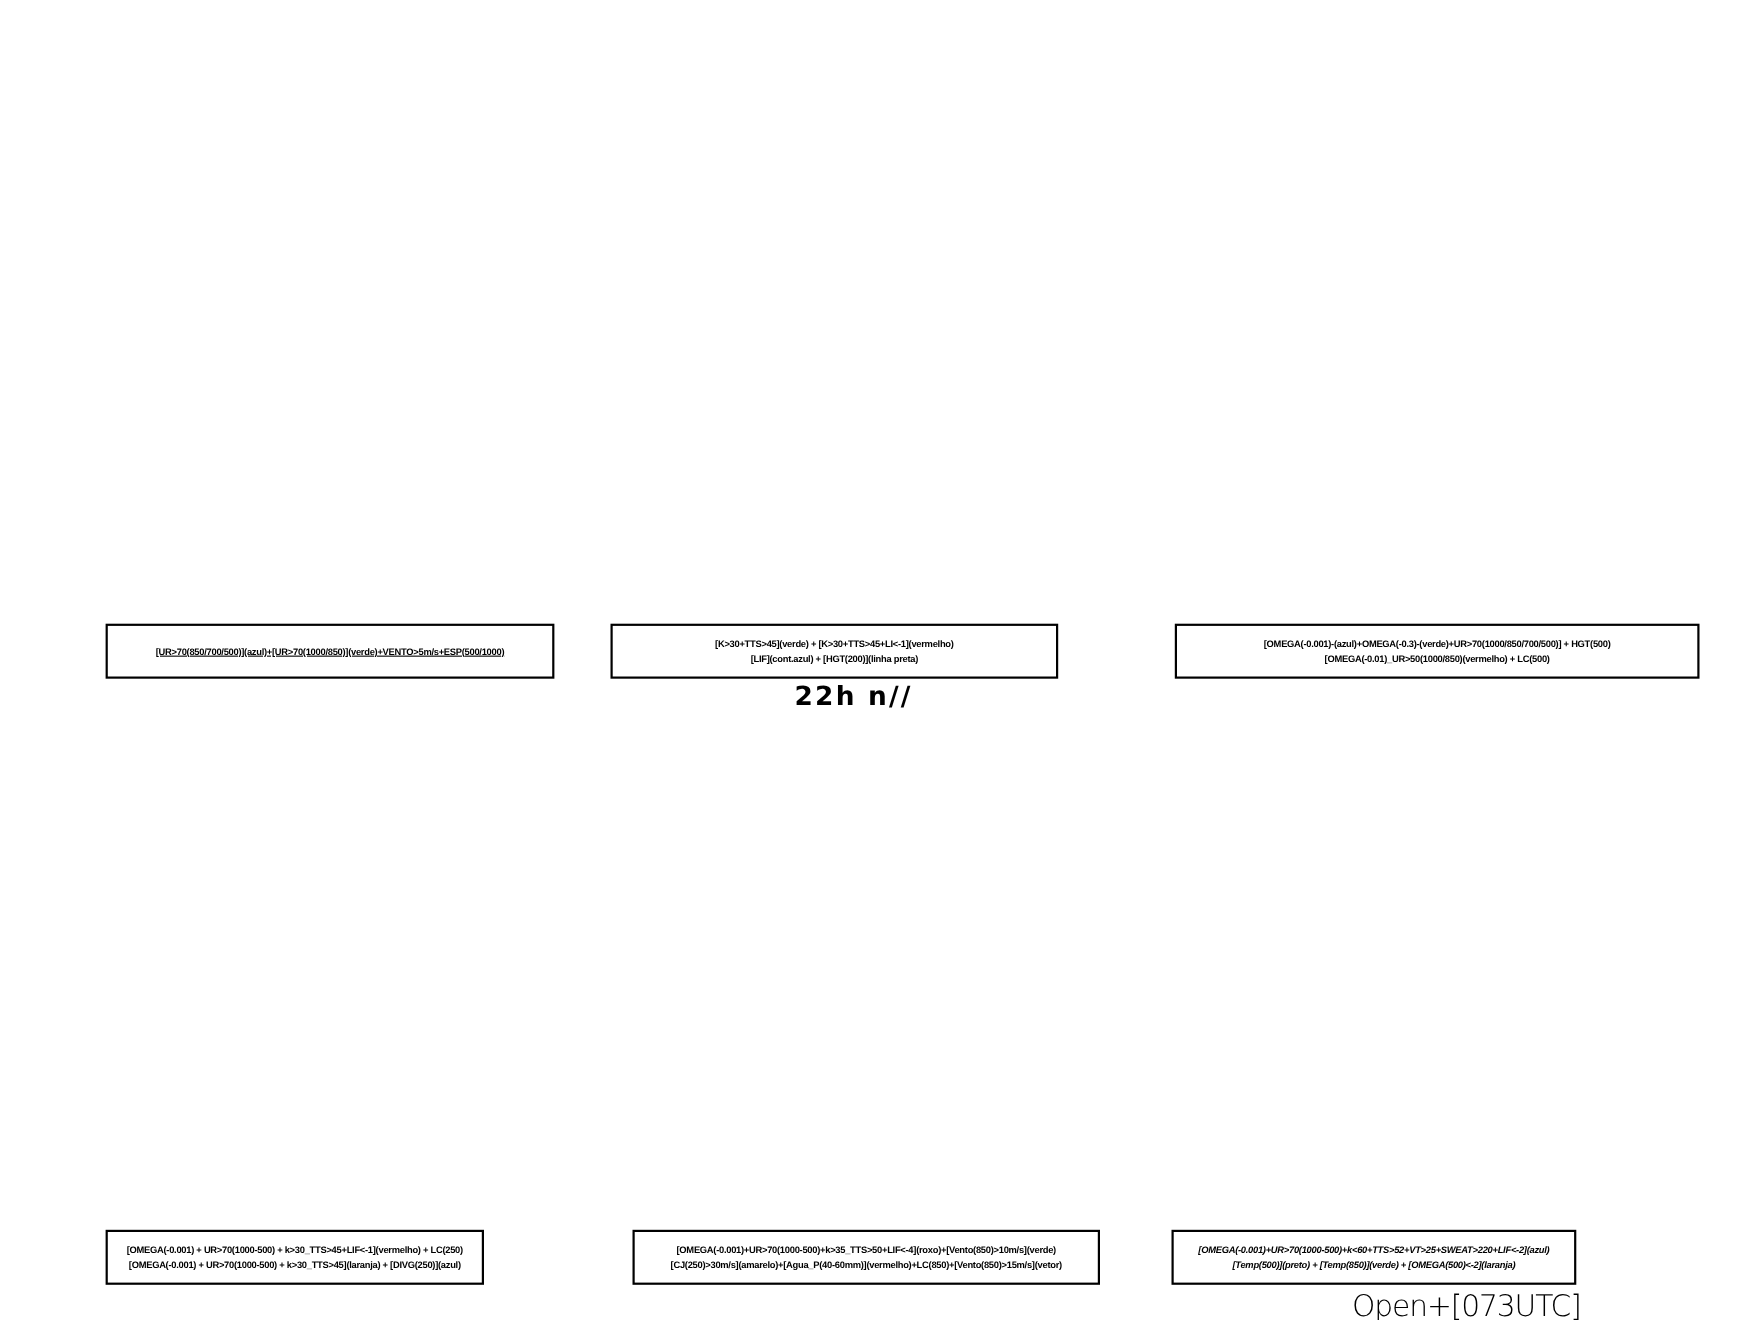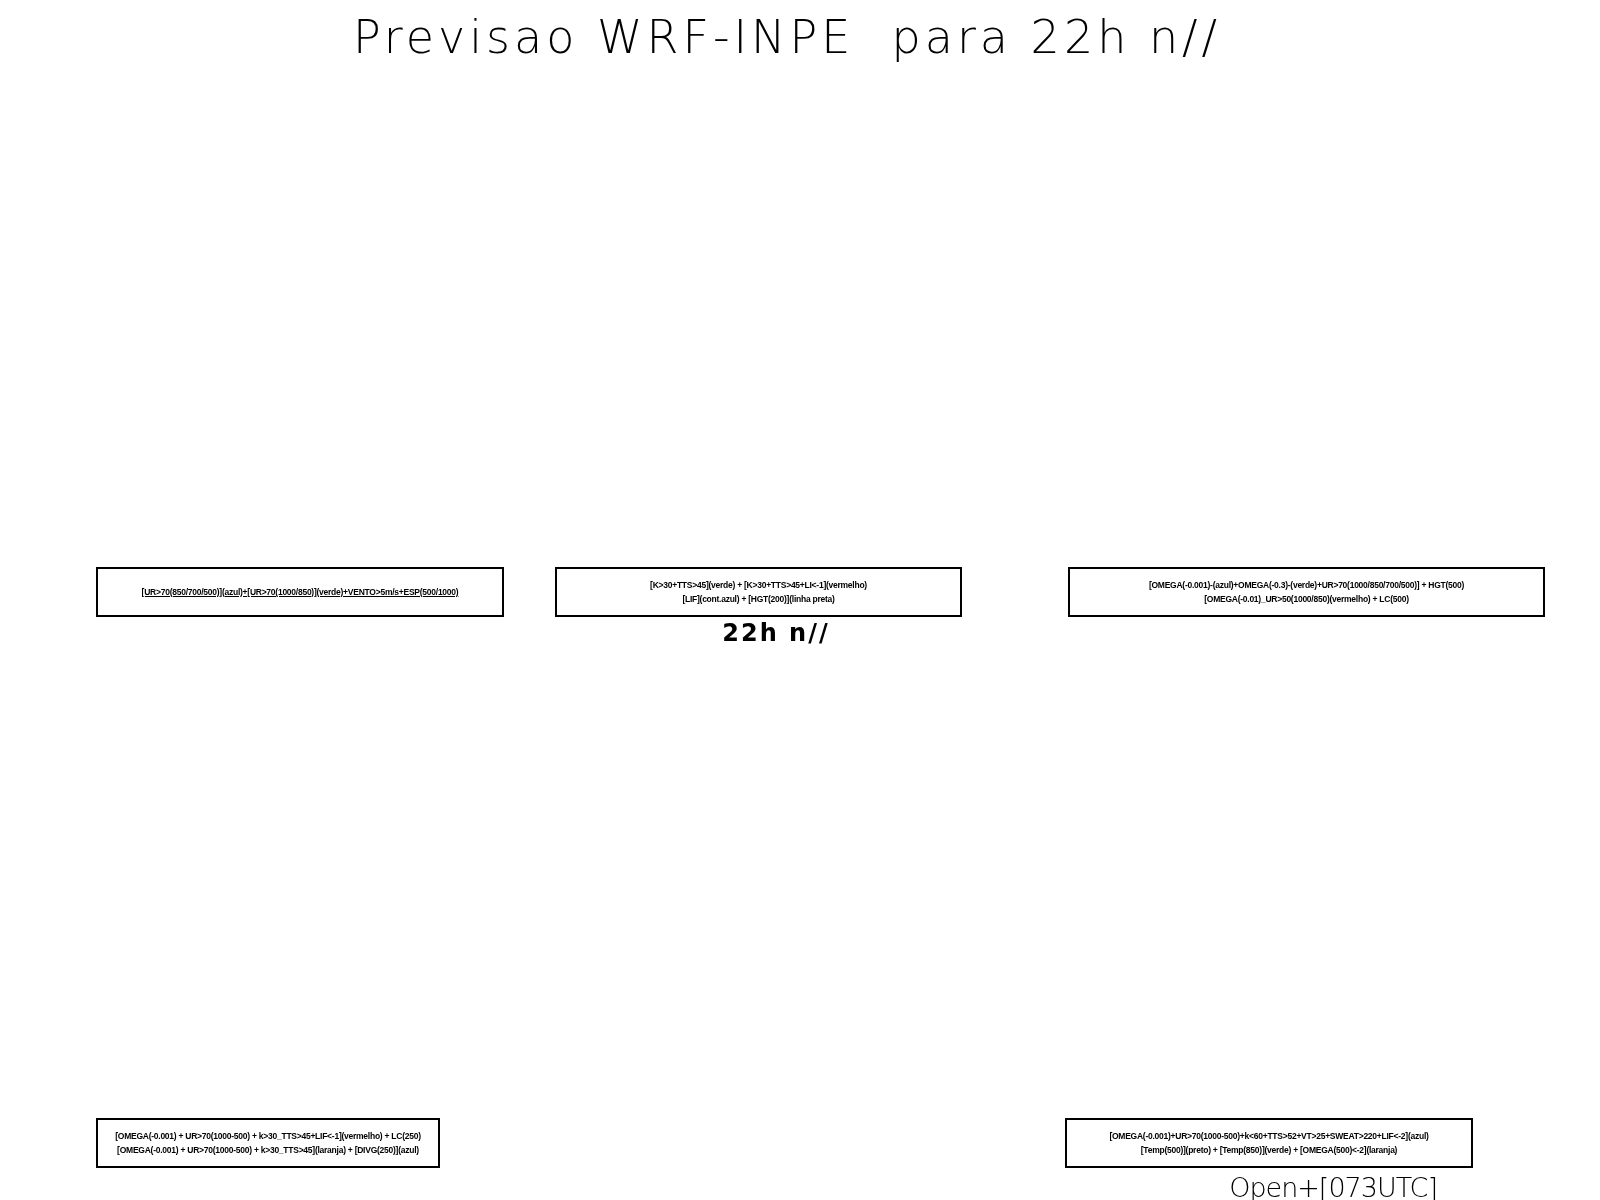--- a/index.html
+++ b/index.html
@@ -67,28 +67,27 @@
     letter-spacing: -0.25px;
     white-space: pre;
     color: #000000;
     text-align: center;
   }
   .b1 { left: 96px;   top: 567px;  width: 408px; text-decoration: underline; }
   .b2 { left: 555px;  top: 567px;  width: 407px; }
   .b3 { left: 1068px; top: 567px;  width: 477px; }
   .b4 { left: 96px;   top: 1118px; width: 344px; }
   .b5 { left: 575px;  top: 1118px; width: 425px; }
-  .b6 { left: 1065px; top: 1118px; width: 408px; }
+  .b6 { left: 1065px; top: 1118px; width: 368px; font-style: italic; }
 </style>
 </head>
 <body>
 
 <div class="canvas">
 
-  <div class="title thin">Previsao WRF-INPE  para 22h n//</div>
 
   <div class="box b1">
     <div class="bl">[UR&gt;70(850/700/500)](azul)+[UR&gt;70(1000/850)](verde)+VENTO&gt;5m/s+ESP(500/1000)</div>
   </div>
 
   <div class="box b2">
     <div class="bl">[K&gt;30+TTS&gt;45](verde) + [K&gt;30+TTS&gt;45+LI&lt;-1](vermelho)</div>
     <div class="bl">[LIF](cont.azul) + [HGT(200)](linha preta)</div>
   </div>
 
@@ -97,20 +96,24 @@
     <div class="bl">[OMEGA(-0.01)_UR&gt;50(1000/850)(vermelho) + LC(500)</div>
   </div>
 
   <div class="center-label thin">22h n//</div>
 
   <div class="box b4">
     <div class="bl">[OMEGA(-0.001) + UR&gt;70(1000-500) + k&gt;30_TTS&gt;45+LIF&lt;-1](vermelho) + LC(250)</div>
     <div class="bl">[OMEGA(-0.001) + UR&gt;70(1000-500) + k&gt;30_TTS&gt;45](laranja) + [DIVG(250)](azul)</div>
   </div>
 
+  <div class="box b5">
+    <div class="bl">[OMEGA(-0.001)+UR&gt;70(1000-500)+k&gt;35_TTS&gt;50+LIF&lt;-4](roxo)+[Vento(850)&gt;10m/s](verde)</div>
+    <div class="bl">[CJ(250)&gt;30m/s](amarelo)+[Agua_P(40-60mm)](vermelho)+LC(850)+[Vento(850)&gt;15m/s](vetor)</div>
+  </div>
 
   <div class="box b6">
     <div class="bl">[OMEGA(-0.001)+UR&gt;70(1000-500)+k&lt;60+TTS&gt;52+VT&gt;25+SWEAT&gt;220+LIF&lt;-2](azul)</div>
     <div class="bl">[Temp(500)](preto) + [Temp(850)](verde) + [OMEGA(500)&lt;-2](laranja)</div>
   </div>
 
   <div class="footer-label thin">Open+[073UTC]</div>
 
 </div>
 

